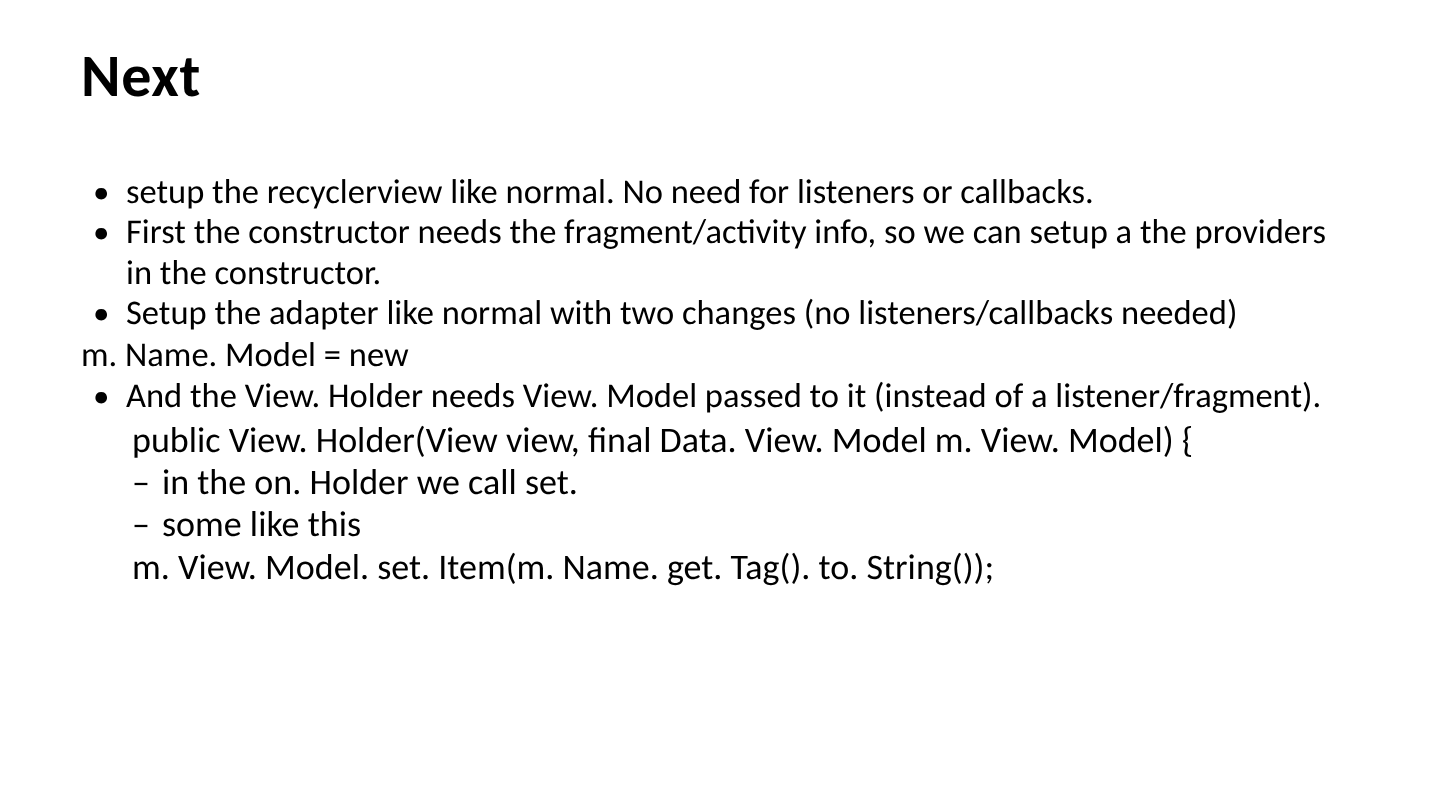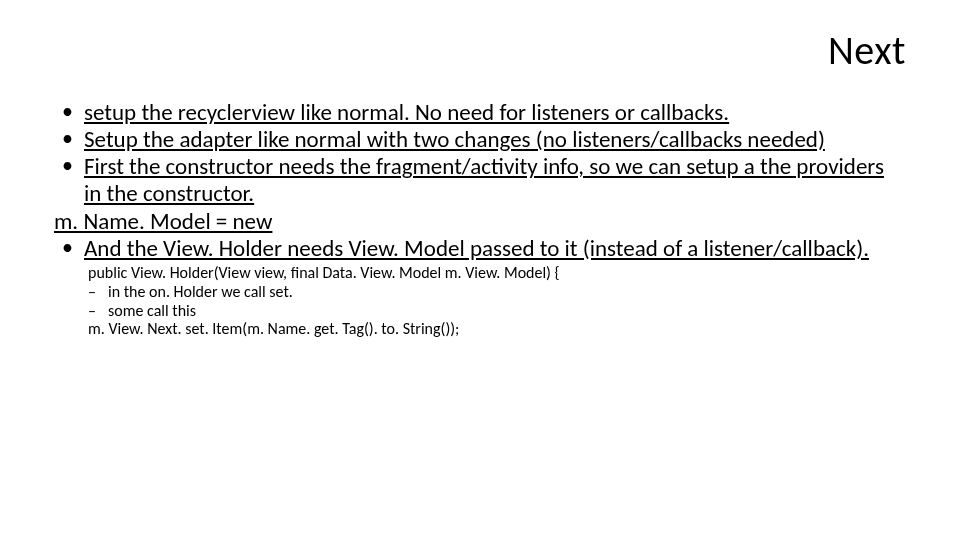--- a/index.html
+++ b/index.html
@@ -13,55 +13,54 @@
     overflow: hidden;
   }
   .slide {
     width: 960px;
     height: 540px;
     position: relative;
     box-sizing: border-box;
     padding: 26px 54px 30px 54px;
   }
   .title {
-    text-align: right;
+    text-align: left;
     font-size: 40px;
-    font-weight: 400;
-    margin: 0 0 24px 0;
+    font-weight: 700;
+    margin: 0 0 40px 0;
     letter-spacing: 0.5px;
   }
   .body {
     font-size: 23px;
     line-height: 1.18;
   }
   ul.level1 {
     list-style: none;
     margin: 0;
     padding: 0;
-    text-decoration: underline;
   }
   ul.level1 > li.bulleted {
     position: relative;
     padding-left: 30px;
     margin: 0;
   }
   ul.level1 > li.bulleted::before {
     content: "•";
     position: absolute;
     left: 8px;
     top: 0;
     font-size: 22px;
     line-height: 1.18;
   }
   ul.level1 > li.nobullet {
     padding-left: 0;
     margin: 0;
   }
   .sub {
-    font-size: 16px;
+    font-size: 24px;
     line-height: 1.18;
     padding-left: 34px;
     margin-top: 2px;
   }
   .sub .subline {
     position: relative;
     padding-left: 0;
   }
   .sub .dash {
     position: relative;
@@ -77,27 +76,27 @@
 </head>
 <body>
 
 <div class="slide">
 
   <h1 class="title">Next</h1>
 
   <div class="body">
     <ul class="level1">
       <li class="bulleted">setup the recyclerview like normal.  No need for listeners or callbacks.</li>
+      <li class="bulleted">First the constructor needs the fragment/activity info, so we can setup a the providers in the constructor.</li>
       <li class="bulleted">Setup the adapter like normal with two changes (no listeners/callbacks needed)</li>
-      <li class="bulleted">First the constructor needs the fragment/activity info, so we can setup a the providers in the constructor.</li>
       <li class="nobullet">m. Name. Model = new</li>
-      <li class="bulleted">And the View. Holder needs View. Model passed to it (instead of a listener/callback).</li>
+      <li class="bulleted">And the View. Holder needs View. Model passed to it (instead of a listener/fragment).</li>
     </ul>
 
     <div class="sub">
       <div class="subline">public View. Holder(View view, final Data. View. Model m. View. Model) {</div>
       <div class="dash">in the on. Holder we call set.</div>
-      <div class="dash">some call this</div>
-      <div class="subline">m. View. Next. set. Item(m. Name. get. Tag(). to. String());</div>
+      <div class="dash">some like this</div>
+      <div class="subline">m. View. Model. set. Item(m. Name. get. Tag(). to. String());</div>
     </div>
   </div>
 
 </div>
 
 </body></html>

